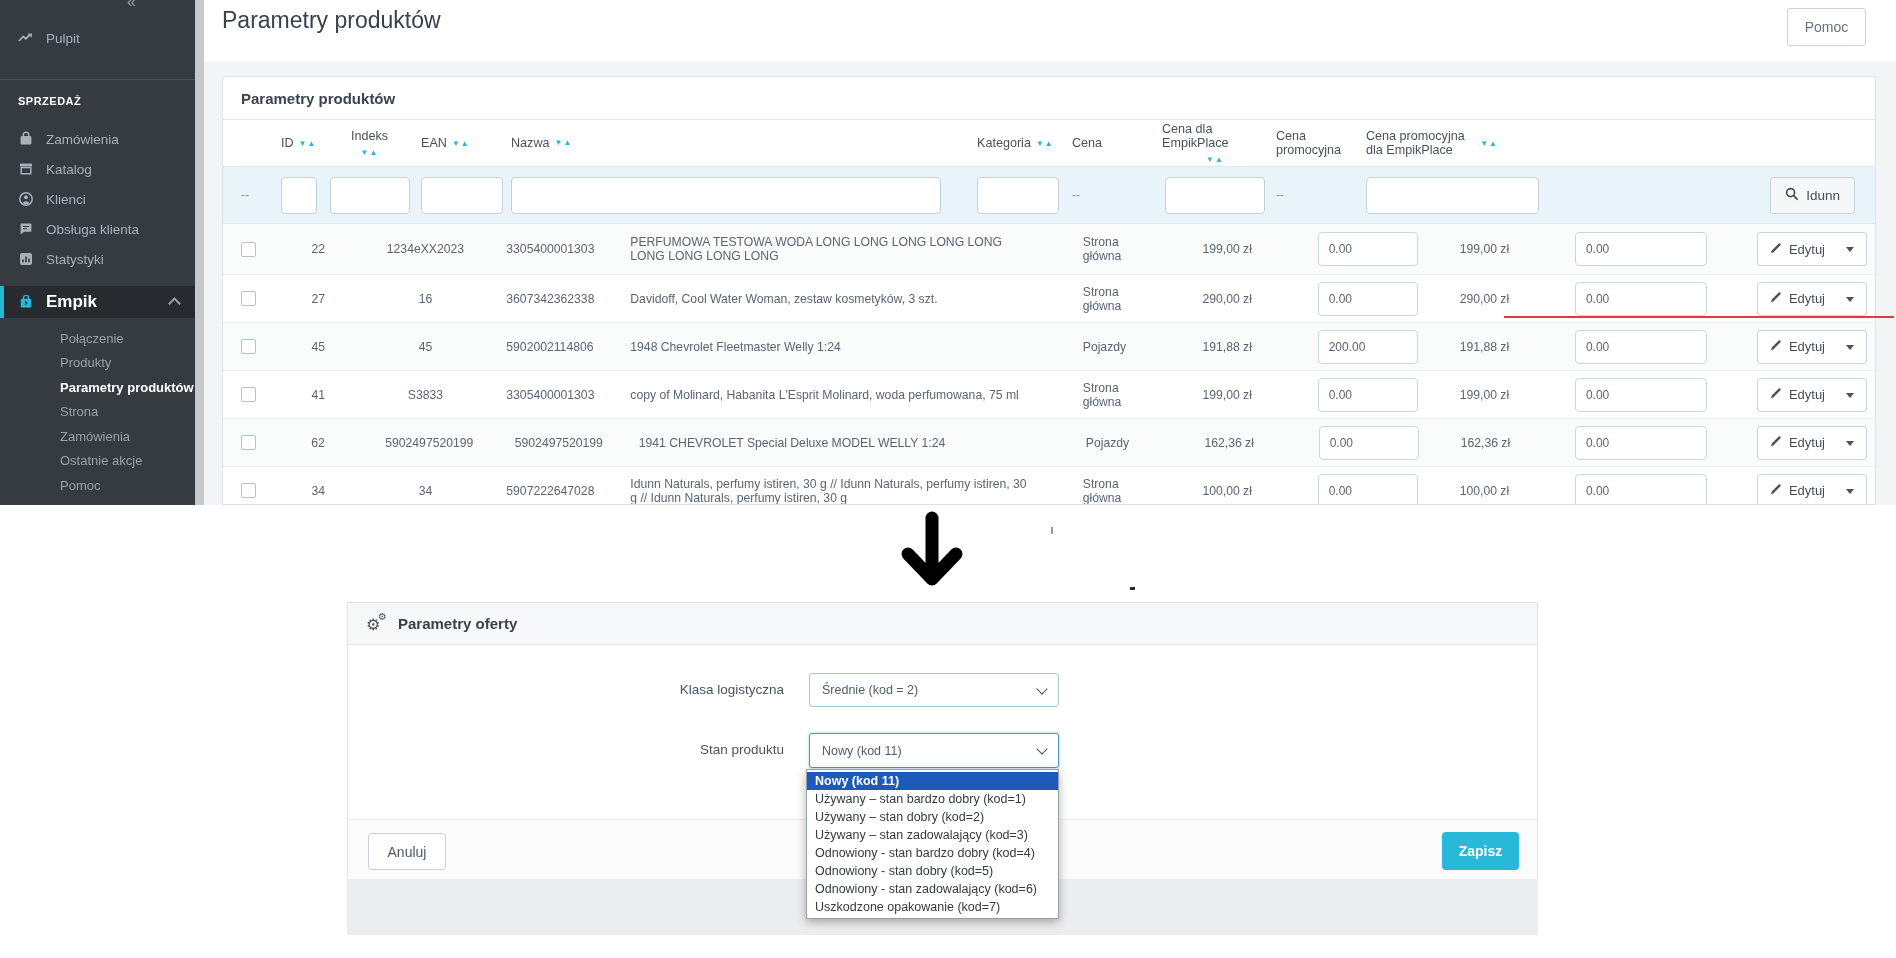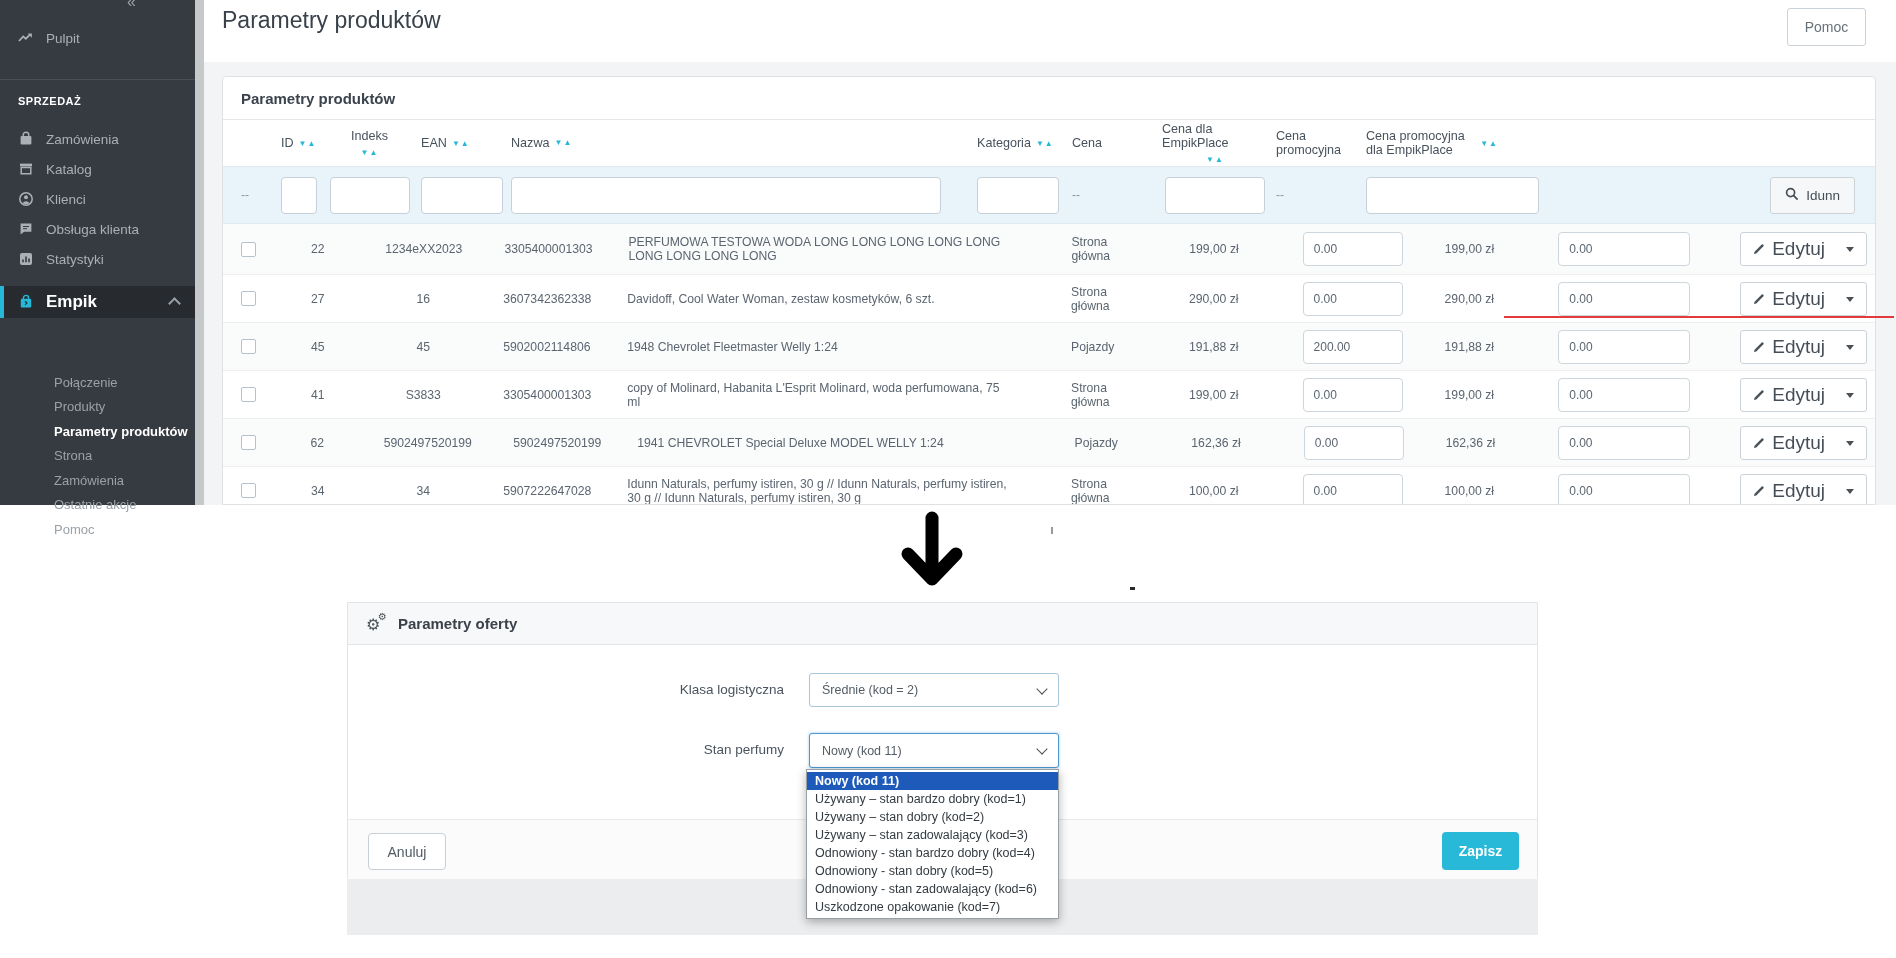--- a/index.html
+++ b/index.html
@@ -10,21 +10,21 @@
   .sidebar{position:absolute;left:0;top:0;width:195px;height:505px;background:#363a41;}
   .collapse{position:absolute;top:-7px;left:127px;color:#9aa1a8;font-size:16px;}
   .pulpit-row{position:absolute;top:22px;left:0;width:100%;height:32px;display:flex;align-items:center;padding-left:18px;gap:12px;color:#a9b0b7;font-size:13.5px;box-sizing:border-box;cursor:pointer;}
   .side-divider{position:absolute;top:79px;left:0;width:195px;border-top:1px solid #4a4f57;}
   .side-section{position:absolute;top:95px;left:18px;color:#fff;font-weight:bold;font-size:11px;letter-spacing:.5px;}
   #side-items{position:absolute;top:124px;left:0;width:100%;}
   .side-item{height:30px;display:flex;align-items:center;padding-left:18px;gap:12px;color:#a9b0b7;font-size:13.5px;cursor:pointer;}
   .s-ico{width:16px;height:16px;display:inline-flex;align-items:center;justify-content:center;flex:0 0 16px;}
   .empik-item{position:absolute;top:286px;left:0;width:100%;height:32px;background:#272b30;border-left:4px solid #25b9d7;display:flex;align-items:center;padding-left:14px;gap:12px;color:#fff;font-weight:600;font-size:17px;box-sizing:border-box;cursor:pointer;}
   .chev-up{position:absolute;right:16px;top:13px;width:7px;height:7px;border-left:2px solid #99a1a8;border-top:2px solid #99a1a8;transform:rotate(45deg);}
-  #side-submenu{position:absolute;top:326px;left:8px;width:100%;margin-top:44px;}
+  #side-submenu{position:absolute;top:326px;left:14px;width:100%;}
   .side-sub{height:24.5px;display:flex;align-items:center;padding-left:46px;color:#99a1a9;font-size:13px;cursor:pointer;}
   .side-sub.active{color:#fff;font-weight:600;}
   .side-scroll{position:absolute;left:195px;top:0;width:9px;height:505px;background:#c6c8ca;}
 
   
   .topbar{position:absolute;left:204px;top:0;right:0;height:62px;background:#fff;}
   .page-title{position:absolute;left:18px;top:7px;font-size:23px;color:#39414a;}
   .btn-help{position:absolute;right:30px;top:8px;width:79px;height:38px;background:#fff;border:1px solid #ccd3d8;border-radius:3px;color:#68717a;font-size:14px;font-family:inherit;cursor:pointer;}
   .content-bg{position:absolute;left:204px;top:62px;right:0;height:443px;background:#f3f4f6;}
 
@@ -51,21 +51,21 @@
   .f-input{height:37px;border:1px solid #c5d0d8;border-radius:4px;background:#fff;padding:0 8px;font-size:12px;color:#5b6570;box-sizing:border-box;font-family:inherit;outline:none;}
   .fi-0{width:36px;}.fi-1{width:80px;}.fi-2{width:82px;}.fi-3{width:430px;}.fi-4{width:82px;}.fi-6{width:100px;}
   .fi-8{width:348px;position:relative;z-index:2;}
   .btn-search{margin-left:auto;margin-right:12px;height:37px;padding:0 14px;border:1px solid #ccd3d8;border-radius:3px;background:#f6f7f8;color:#454e57;font-size:13.5px;display:inline-flex;align-items:center;gap:7px;cursor:pointer;font-family:inherit;}
   .trow{display:flex;align-items:center;min-height:47px;padding-left:18px;border-bottom:1px solid #eceef0;font-size:12.2px;color:#5b6570;background:#fff;gap:34px;}
   .trow:nth-child(odd){background:#fafbfb;}
   .trow:first-child{min-height:50px;}
   .row-check{width:15px;height:15px;appearance:none;-webkit-appearance:none;border:1px solid #b6c1c9;border-radius:2px;background:#fff;margin:0;cursor:pointer;}
   .r-input{height:34px;width:100px;border:1px solid #ccd6dc;border-radius:4px;background:#fff;padding:0 10px;font-size:12px;color:#5b6570;box-sizing:border-box;font-family:inherit;outline:none;}
   .c-cpromep .r-input{width:132px;}
-  .btn-edit{margin-left:8px;height:34px;padding:0 12px;border:1px solid #cbd3d9;border-radius:3px;background:#fff;color:#454e57;font-size:19px;display:inline-flex;align-items:center;gap:7px;cursor:pointer;font-family:inherit;}
+  .btn-edit{margin-left:8px;height:34px;padding:0 12px;border:1px solid #cbd3d9;border-radius:3px;background:#fff;color:#454e57;font-size:13px;display:inline-flex;align-items:center;gap:7px;cursor:pointer;font-family:inherit;}
   .caret{width:0;height:0;border:4px solid transparent;border-top:5px solid #4a5258;margin-left:14px;margin-top:5px;}
   .red-line{position:absolute;left:1504px;top:316px;width:390px;height:2px;z-index:6;}
 
   
   .arrow-svg{position:absolute;left:896px;top:510px;}
   .stray-1{position:absolute;left:1051px;top:527px;width:2px;height:7px;background:#9a9a9a;}
   .stray-2{position:absolute;left:1130px;top:587px;width:5px;height:3px;background:#2b2b2b;}
 
   
   .modal{position:absolute;left:347px;top:602px;width:1191px;height:275px;background:#fff;border:1px solid #e2e4e6;box-sizing:border-box;z-index:10;}
@@ -316,21 +316,21 @@
           <div class="cell c-id">
             <span>27</span>
           </div>
           <div class="cell c-indeks">
             <span>16</span>
           </div>
           <div class="cell c-ean">
             <span>3607342362338</span>
           </div>
           <div class="cell c-nazwa">
-            <span>Davidoff, Cool Water Woman, zestaw kosmetyków, 6 szt.</span>
+            <span>Davidoff, Cool Water Woman, zestaw kosmetyków, 3 szt.</span>
           </div>
           <div class="cell c-kat">
             <span>Strona główna</span>
           </div>
           <div class="cell c-cena">
             <span>290,00 zł</span>
           </div>
           <div class="cell c-cep">
             <input class="r-input" value="0.00" style="">
           </div>
@@ -530,21 +530,21 @@
         <span class="gear-big">⚙</span>
           <span class="gear-small">⚙</span>
       </span>
       <span class="modal-title">Parametry oferty</span>
     </div>
     <div class="form-label fl-0">Klasa logistyczna</div>
     <div class="selectbox sel-0">
       <span>Średnie (kod = 2)</span>
       <span class="sel-chev"></span>
     </div>
-    <div class="form-label fl-1">Stan perfumy</div>
+    <div class="form-label fl-1">Stan produktu</div>
     <div class="selectbox sel-1">
       <span>Nowy (kod 11)</span>
       <span class="sel-chev"></span>
     </div>
     <div class="modal-foot">
       <button class="btn-cancel">Anuluj</button>
       <button class="btn-save" id="btn-save" style="background: rgb(41, 185, 216);">Zapisz</button>
     </div>
   </div>
   <div class="modal-strip"></div>

